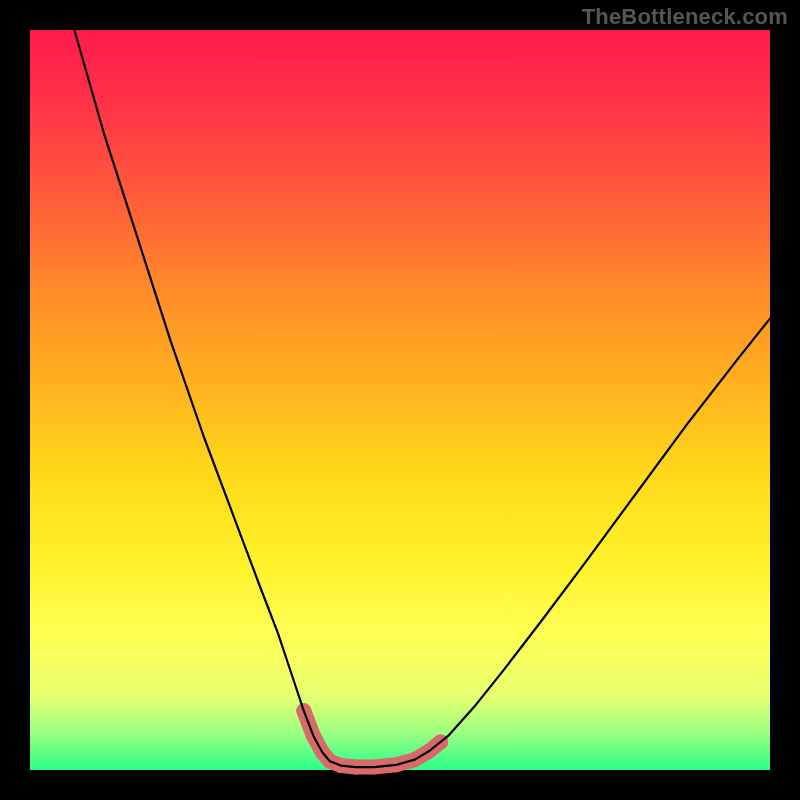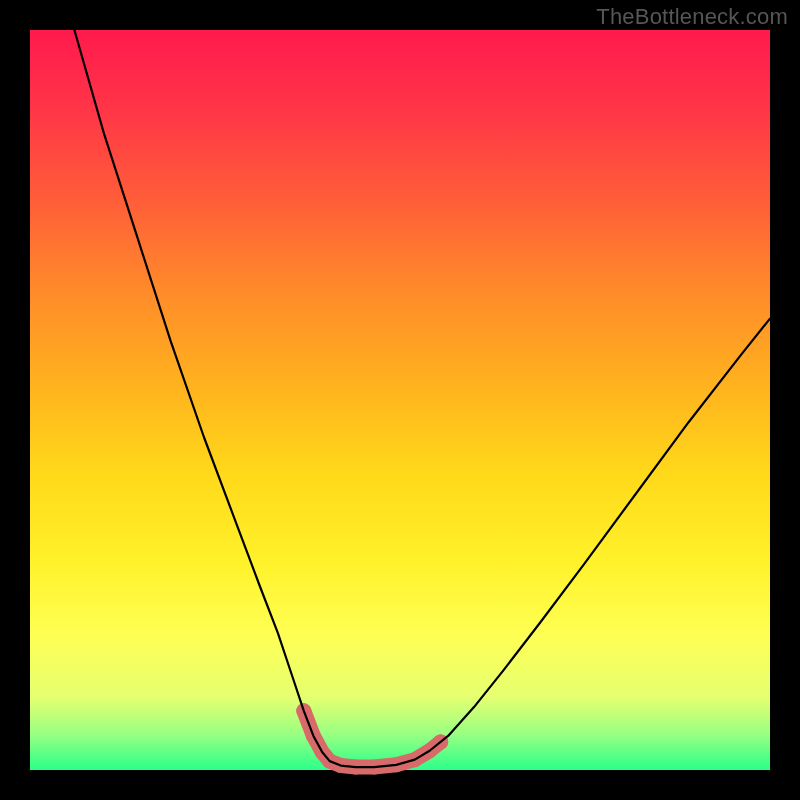--- a/index.html
+++ b/index.html
@@ -17,21 +17,21 @@
     width: 800px;
     height: 800px;
     background: #000;
   }
   .watermark {
     position: absolute;
     top: 4px;
     right: 12px;
     font-family: Arial, Helvetica, sans-serif;
     font-size: 22px;
-    font-weight: 400;
+    font-weight: 700;
     color: #565656;
     letter-spacing: 0.2px;
   }
   svg {
     position: absolute;
     top: 0;
     left: 0;
   }
 </style>
 </head>

